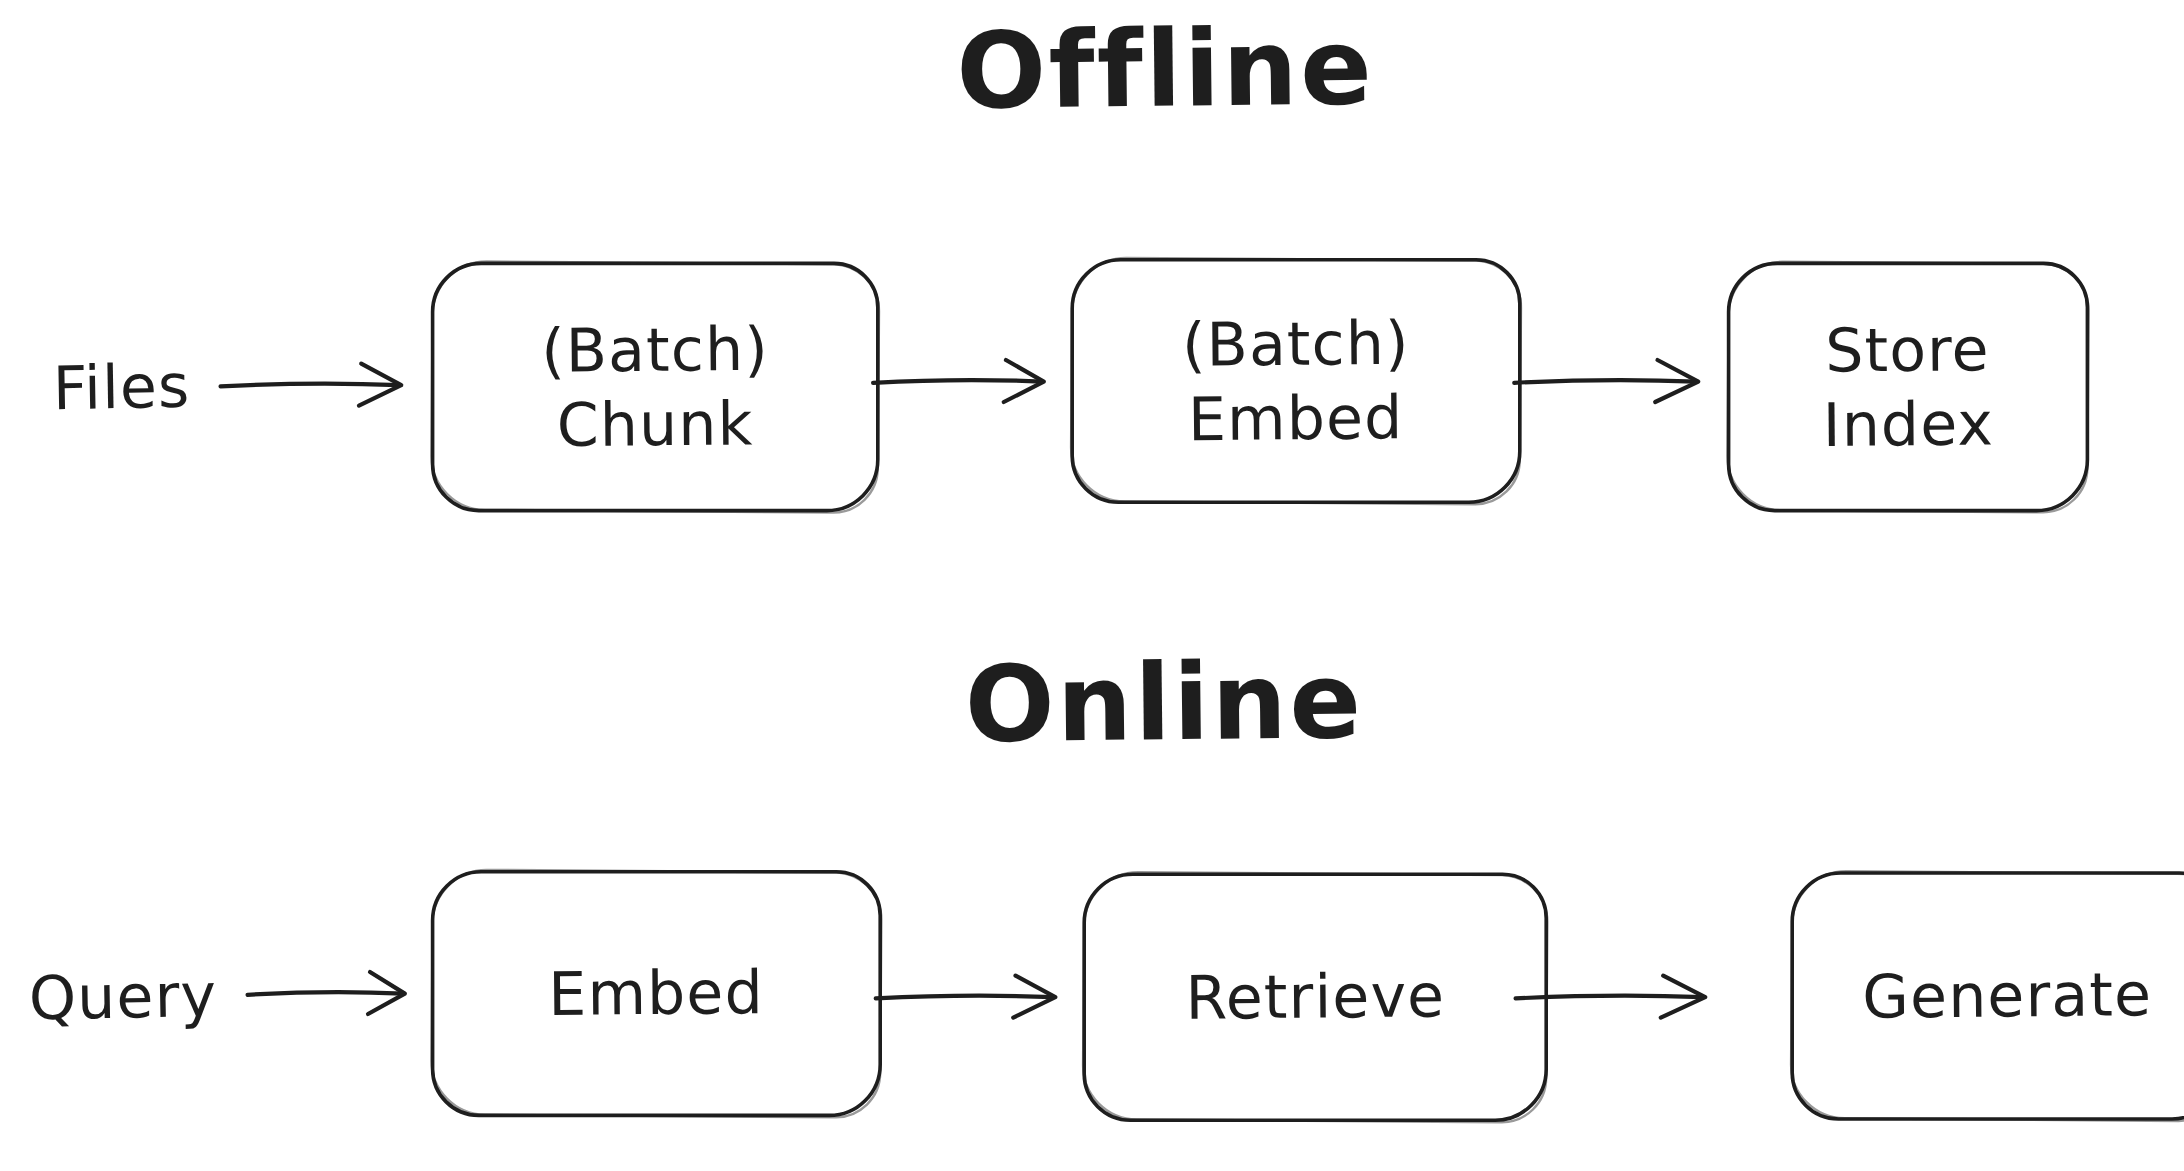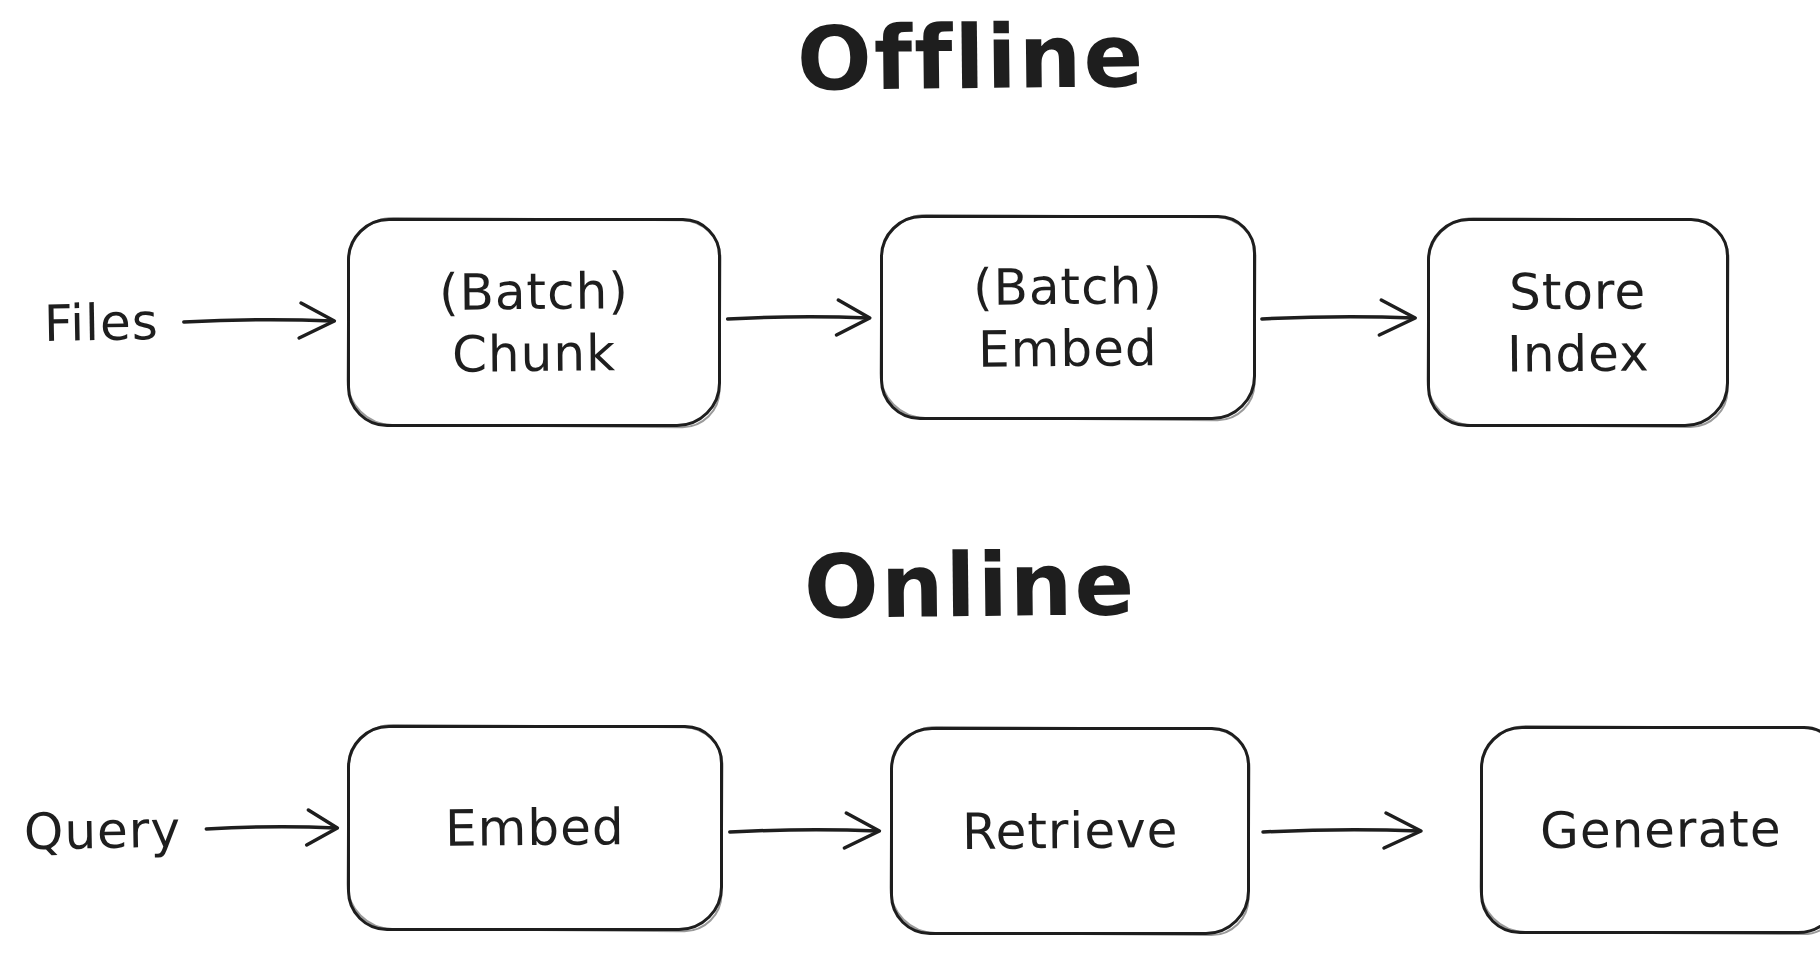--- a/index.html
+++ b/index.html
@@ -45,20 +45,21 @@
   .node {
     position: absolute;
     background: var(--paper);
     border: 3.5px solid var(--ink);
     border-radius: 42px 38px 44px 40px;
     display: flex;
     flex-direction: column;
     align-items: center;
     justify-content: center;
     text-align: center;
+    margin-left: 12px;
   }
   .node::before {
     content: "";
     position: absolute;
     inset: -3px;
     border: 2px solid var(--ink);
     border-radius: 46px 40px 38px 46px;
     transform: rotate(0.45deg);
     opacity: 0.45;
     pointer-events: none;
@@ -69,21 +70,21 @@
     font-weight: 500;
     letter-spacing: 1px;
     line-height: 62px;
     transform: rotate(-0.5deg);
     white-space: nowrap;
   }
   .n-chunk    { left: 347px;  top: 218px; width: 374px; height: 209px; }
   .n-bembed   { left: 880px;  top: 215px; width: 376px; height: 205px; }
   .n-store    { left: 1427px; top: 218px; width: 302px; height: 209px; }
   .n-embed    { left: 347px;  top: 725px; width: 376px; height: 206px; }
-  .n-retrieve { left: 890px;  top: 727px; width: 360px; height: 208px; }
+  .n-retrieve { left: 890px;  top: 727px; width: 388px; height: 208px; }
   .n-generate { left: 1480px; top: 726px; width: 362px; height: 208px; }
 
   
   .arrow { position: absolute; height: 60px; overflow: visible; }
   .arrow path {
     fill: none;
     stroke: var(--ink);
     stroke-width: 3.5px;
     stroke-linecap: round;
     stroke-linejoin: round;

